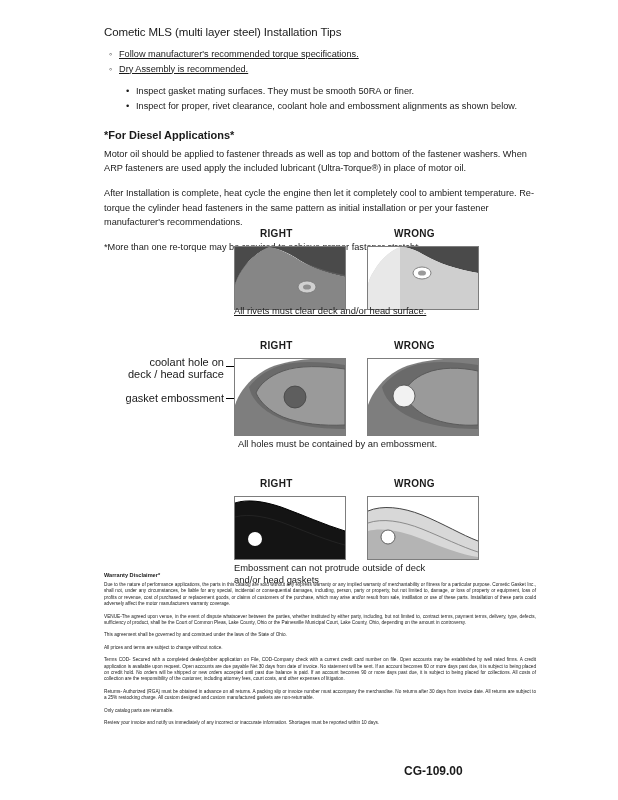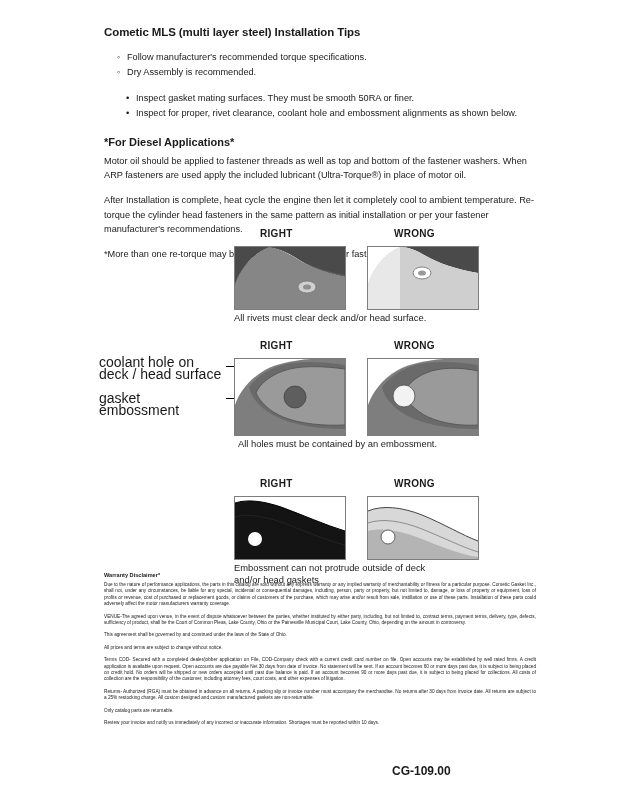--- a/index.html
+++ b/index.html
@@ -23,28 +23,29 @@
     background: #fff;
   }
   .content {
     position: absolute;
     left: 104px;
     top: 26px;
     width: 434px;
   }
   h1.title {
     font-size: 11.5px;
-    font-weight: bold;
+    font-weight: normal;
     margin: 0 0 9px 0;
     letter-spacing: -0.1px;
   }
   ul.bullets {
     list-style: none;
-    margin: 12px;
+    margin: 4px;
     padding: 0;
+    text-decoration: underline;
   }
   ul.bullets > li {
     font-size: 9.2px;
     line-height: 14.5px;
     padding-left: 11px;
     position: relative;
   }
   ul.bullets > li::before {
     content: "\25E6";
     position: absolute;
@@ -108,22 +109,22 @@
     border: 1px solid #7d7d7d;
     overflow: hidden;
     background: #fff;
   }
   .caption {
     font-size: 9.4px;
     line-height: 12px;
   }
   .annot {
     position: absolute;
-    font-size: 14px;
-    text-align: left;
+    font-size: 11px;
+    text-align: right;
     line-height: 12px;
   }
   .leader {
     position: absolute;
     background: #000;
     height: 1px;
   }
 
   
   .warranty {
@@ -138,21 +139,21 @@
     margin: 0 0 4px 0;
   }
   .warranty p {
     font-size: 4.7px;
     line-height: 6.4px;
     margin: 0 0 6px 0;
     text-align: justify;
   }
   .docnum {
     position: absolute;
-    left: 392px;
+    left: 404px;
     top: 764px;
     font-size: 12px;
     font-weight: bold;
   }
 </style>
 </head>
 <body>
 
 <div class="page">
 
@@ -200,21 +201,21 @@
         <svg width="110" height="62" viewBox="0 0 110 62">
           <rect x="0" y="0" width="110" height="62" fill="#ffffff"></rect>
           <path d="M0,0 L110,0 L110,26 C88,22 70,16 58,9 C48,3 40,0 32,0 Z" fill="#4a4a4a"></path>
           <path d="M110,26 C88,22 70,16 58,9 C48,3 40,0 32,0 C22,4 12,13 6,24 C2,30 0,35 0,40 L0,62 L110,62 Z" fill="#cfcfcf"></path>
           <path d="M0,40 C0,35 2,30 6,24 C12,13 22,4 32,0 L32,62 L0,62 Z" fill="#e8e8e8"></path>
           <ellipse cx="54" cy="26" rx="9" ry="6" fill="#ffffff" stroke="#777" stroke-width="0.9"></ellipse>
           <ellipse cx="54" cy="26" rx="4" ry="2.6" fill="#9a9a9a"></ellipse>
         </svg>
       </div>
 
-      <div class="caption" style="position:absolute;left:130px;top:84px;">All rivets must clear deck and/or head surface.</div>
+      <div class="caption" style="position:absolute;left:130px;top:77px;text-decoration:underline;">All rivets must clear deck and/or head surface.</div>
     </div>
 
     <div class="fig-row" style="height:130px;margin-top:4px;">
       <div class="fig-labels">
         <div class="fig-label" style="left:156px;top:0;">RIGHT</div>
         <div class="fig-label" style="left:290px;top:0;">WRONG</div>
       </div>
 
       <div class="annot" style="left:-5px;top:16px;width:125px;">
         <div>coolant hole on</div>

